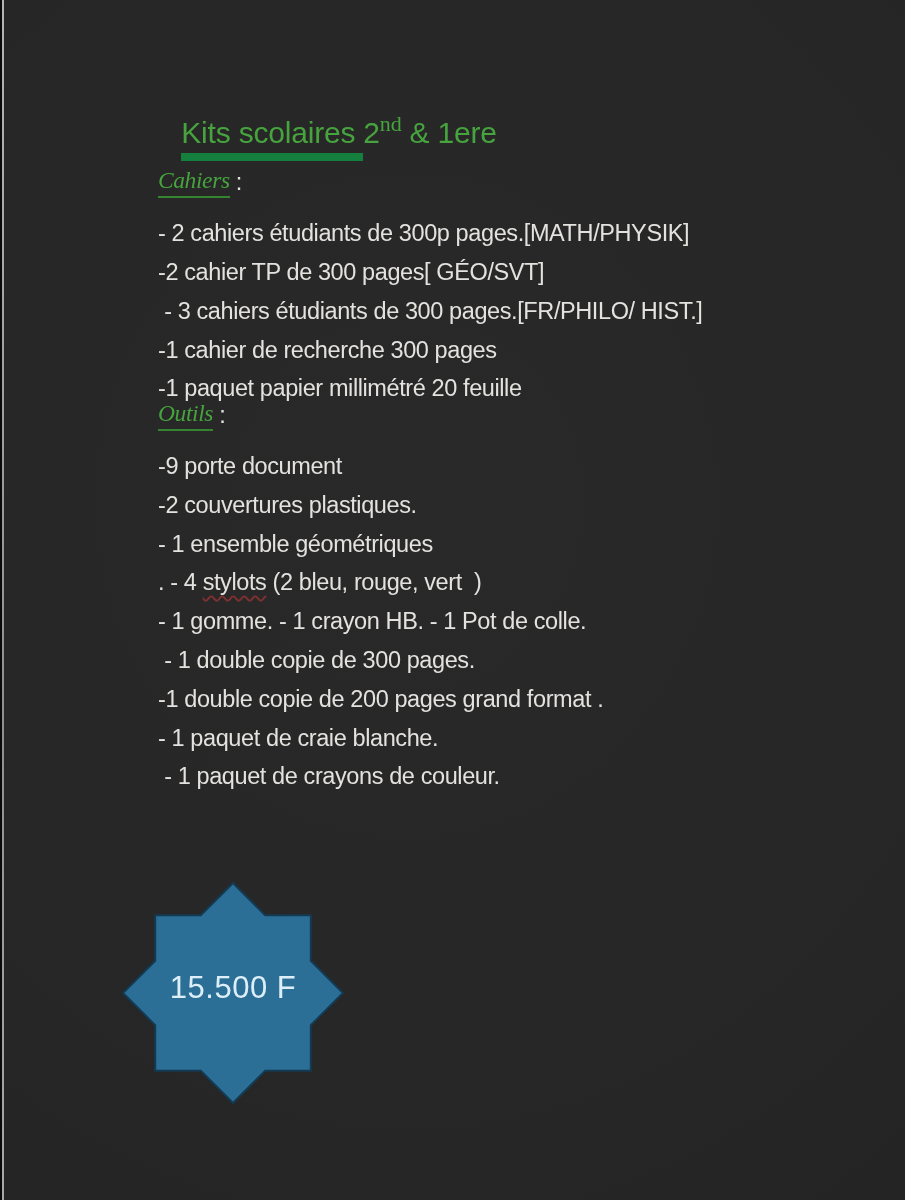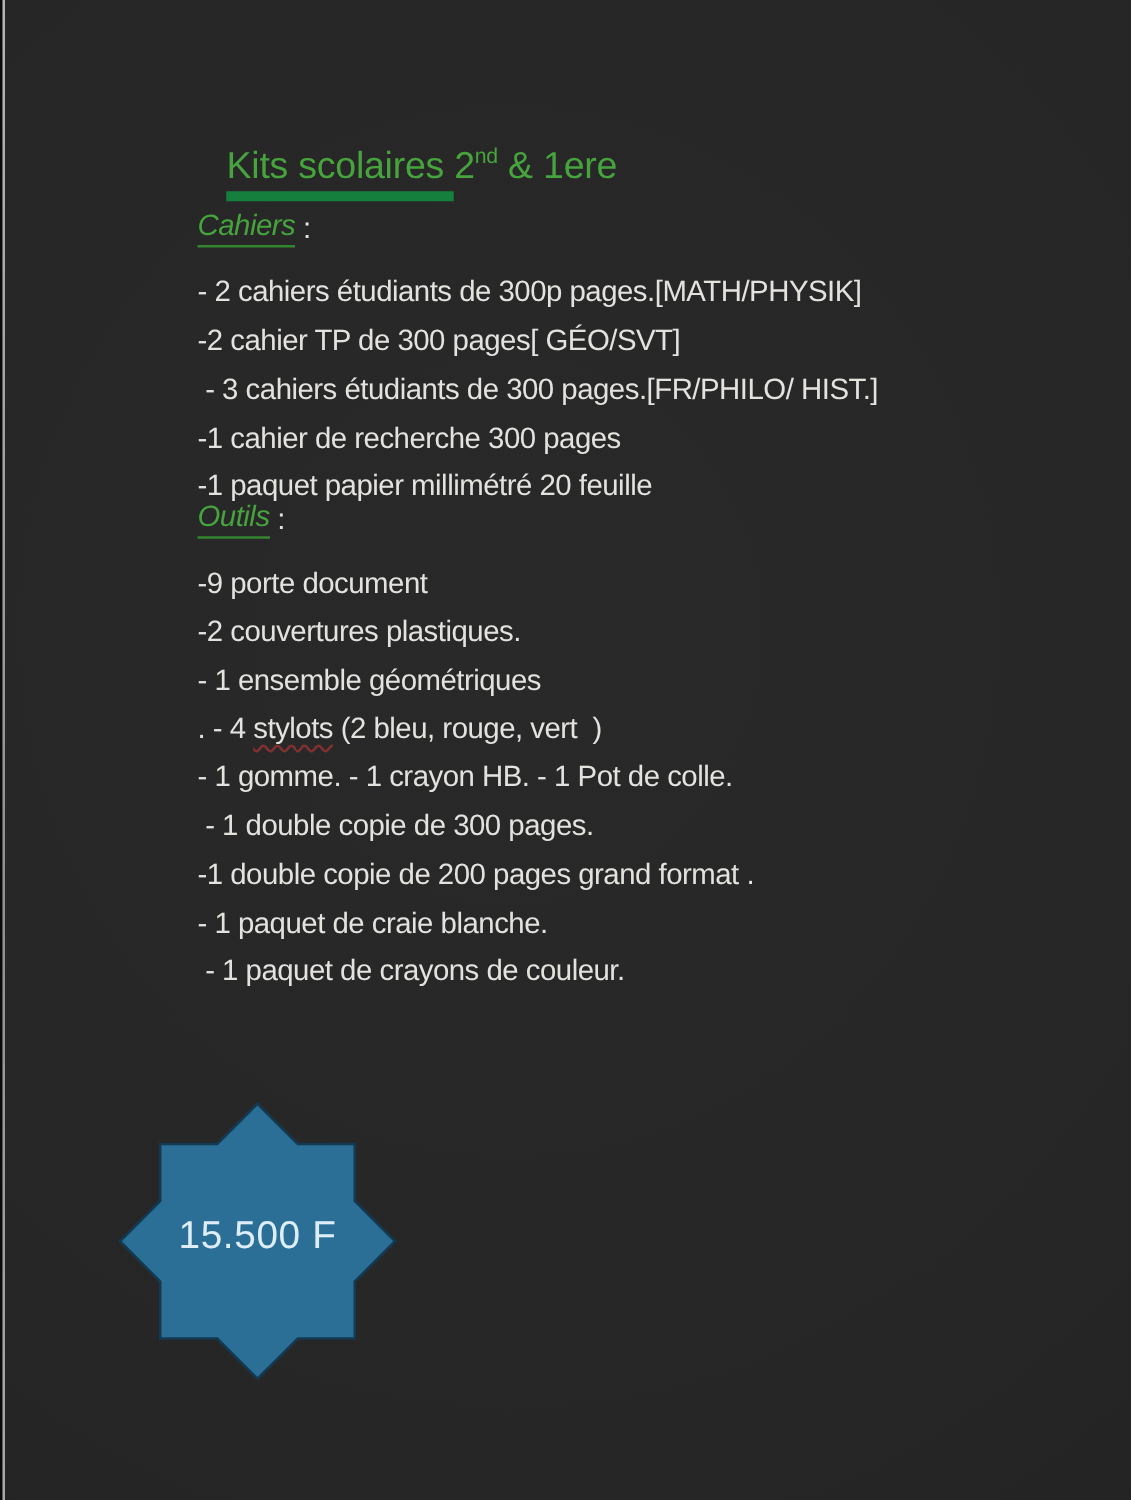--- a/index.html
+++ b/index.html
@@ -34,25 +34,26 @@
     letter-spacing: -0.2px;
     color: #46a33e;
     white-space: pre;
   }
   .title .u {
     border-bottom: 8px solid #15803d;
     padding-bottom: 4px;
     white-space: pre;
   }
   .title sup {
-    font-size: 17px;
+    font-size: 22px;
     position: relative;
     top: -1px;
     vertical-align: super;
     line-height: 0;
+    font-family: Liberation Serif, serif;
   }
 
   .list {
     position: absolute;
     left: 158px;
     top: 163px;
     width: 710px;
   }
   .line {
     height: 38.8px;
@@ -62,34 +63,35 @@
     letter-spacing: -0.4px;
     color: #e3e2df;
     white-space: pre;
   }
   .heading-txt {
     color: #46a33e;
     font-style: italic;
     border-bottom: 2px solid #35842f;
     padding-bottom: 2px;
     white-space: pre;
+    font-family: Liberation Serif, serif;
   }
   .colon { color: #e3e2df; white-space: pre; }
   .seg { white-space: pre; margin-top: 25px; }
   .err {
     text-decoration-line: underline;
     text-decoration-style: wavy;
     text-decoration-color: #803030;
     text-decoration-thickness: 2px;
     text-underline-offset: 5px;
   }
 
   .badge {
     position: absolute;
-    left: 91px;
+    left: 118px;
     top: 878px;
     width: 230px;
     height: 230px;
   }
   .badge svg { display: block; width: 230px; height: 230px; }
   .badge polygon { stroke: #143a52; stroke-width: 2px; }
   .badge-label {
     position: absolute;
     left: 0;
     top: 92px;

